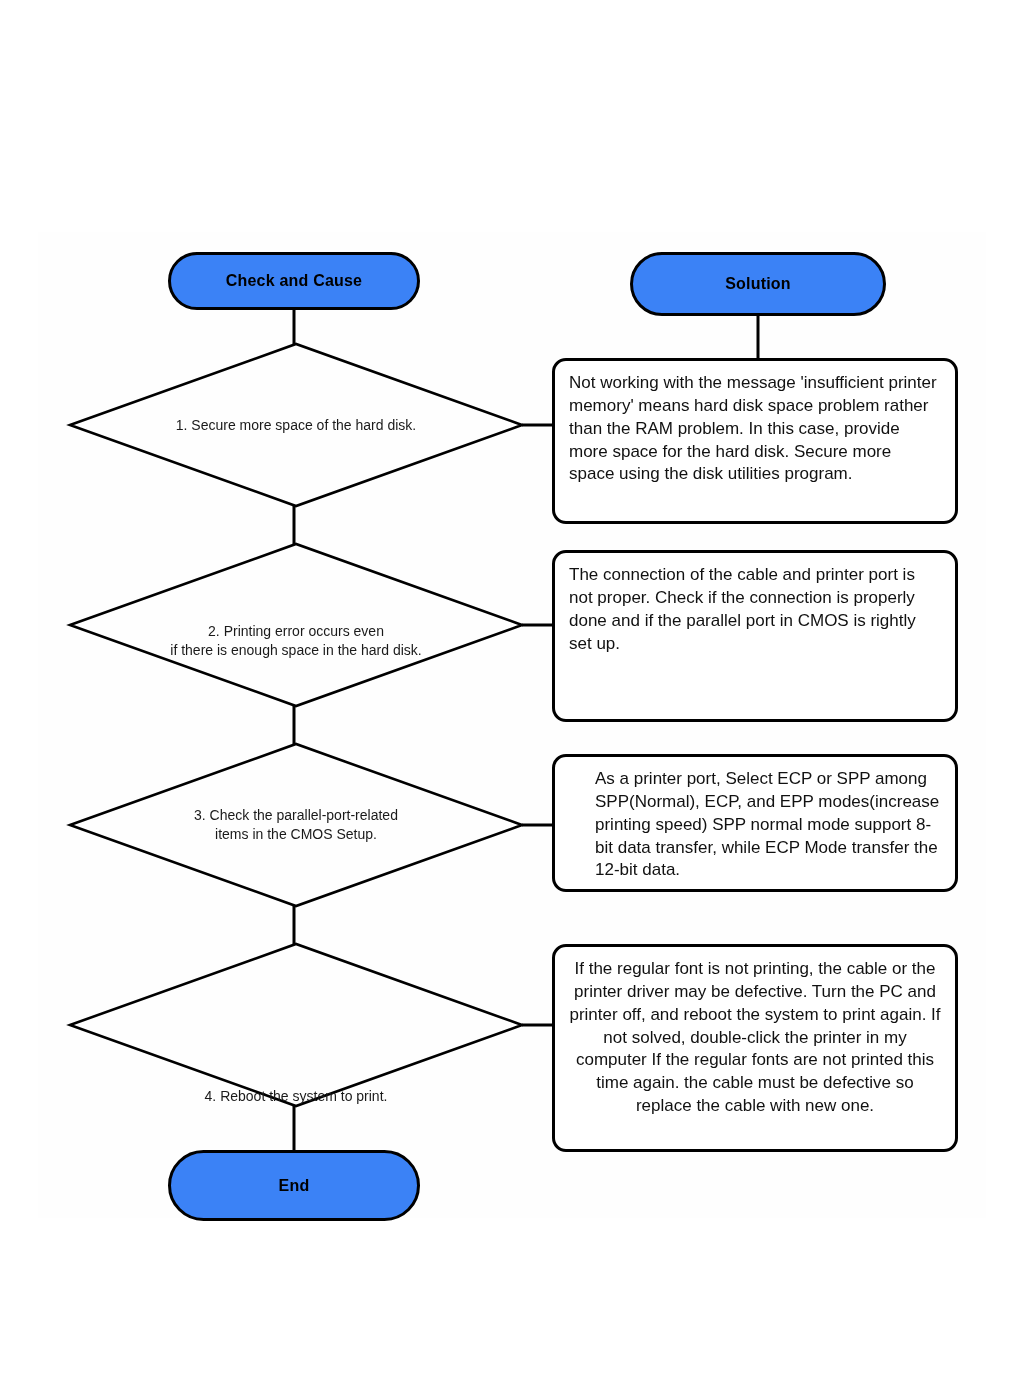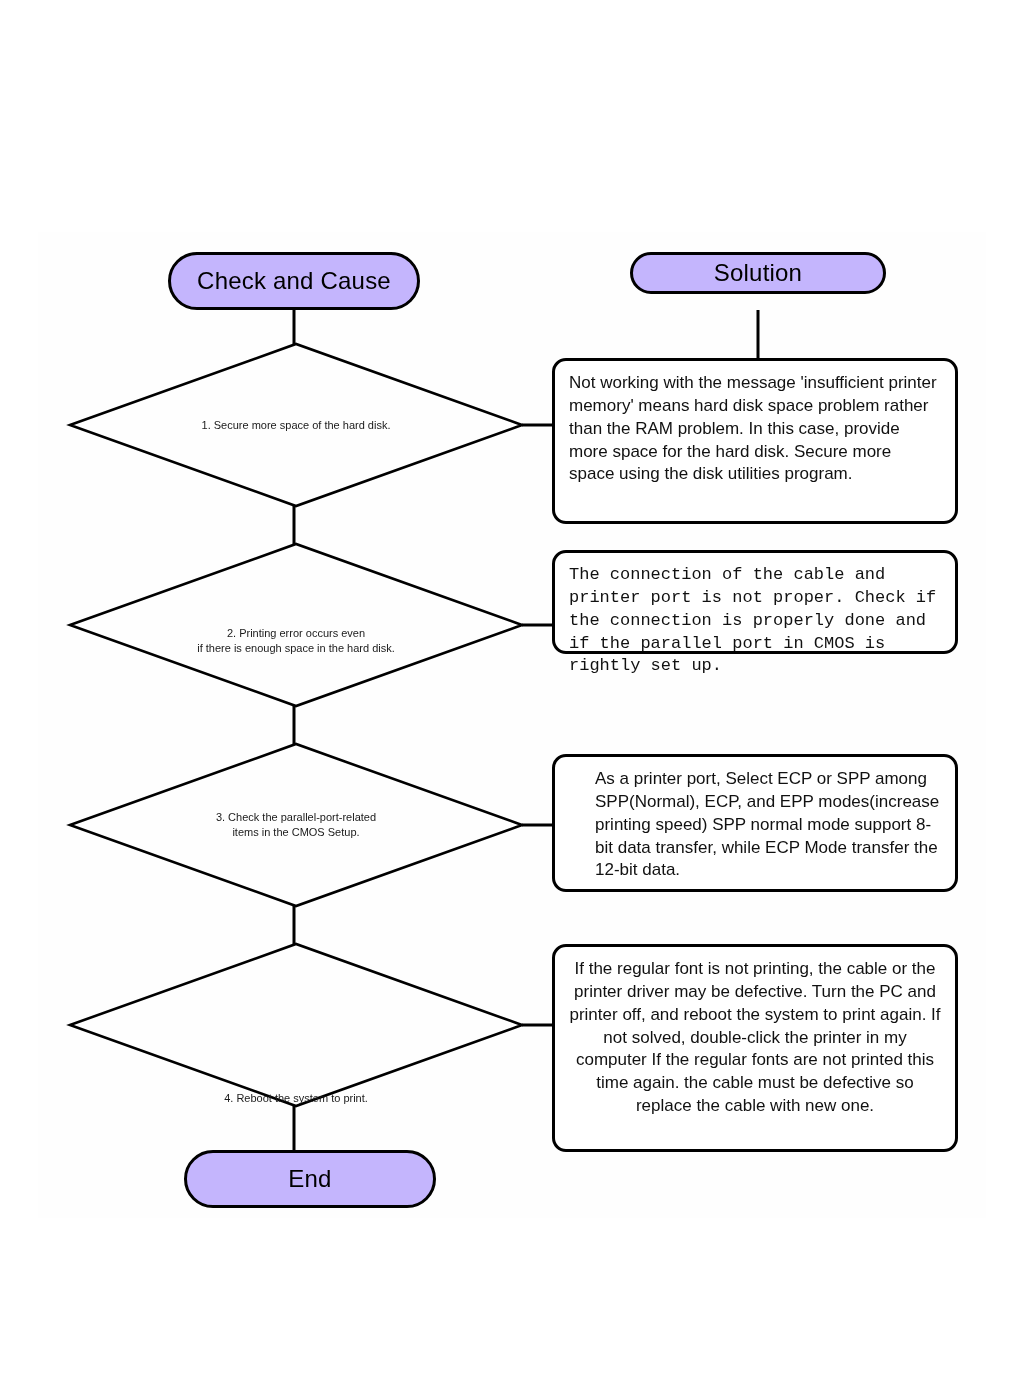--- a/index.html
+++ b/index.html
@@ -31,48 +31,48 @@
     left: 0;
     top: 0;
     width: 1022px;
     height: 1391px;
   }
 
   
   .terminator {
     position: absolute;
     box-sizing: border-box;
-    background: #c4b5fd;
+    background: #3b82f6;
     border: 3px solid #000000;
     border-radius: 999px;
     display: flex;
     align-items: center;
     justify-content: center;
-    font-weight: normal;
-    font-size: 24px;
+    font-weight: bold;
+    font-size: 16px;
     color: #000000;
     letter-spacing: .2px;
   }
   #term-check-cause { left: 168px; top: 252px; width: 252px; height: 58px; }
-  #term-solution    { left: 630px; top: 252px; width: 256px; height: 42px; }
-  #term-end         { left: 184px; top: 1150px; width: 252px; height: 58px; }
+  #term-solution    { left: 630px; top: 252px; width: 256px; height: 64px; }
+  #term-end         { left: 168px; top: 1150px; width: 252px; height: 71px; }
 
   
   .diamond {
     position: absolute;
     display: flex;
     align-items: center;
     justify-content: center;
     pointer-events: none;
   }
   .diamond .dlabel {
     position: relative;
     z-index: 2;
     text-align: center;
-    font-size: 11px;
+    font-size: 14px;
     line-height: 1.35;
     color: #1a1a1a;
     width: 330px;
     pointer-events: auto;
   }
   #diamond-1 { left: 70px; top: 344px; width: 452px; height: 162px; }
   #diamond-2 { left: 70px; top: 544px; width: 452px; height: 162px; }
   #diamond-3 { left: 70px; top: 744px; width: 452px; height: 162px; }
   #diamond-4 { left: 70px; top: 944px; width: 452px; height: 162px; align-items: flex-end; }
 
@@ -83,21 +83,21 @@
     background: #ffffff;
     border: 3px solid #000000;
     border-radius: 14px;
     padding: 11px 14px 10px 14px;
     font-size: 17px;
     line-height: 1.345;
     color: #111111;
     white-space: pre-line;
   }
   #sol-1 { left: 552px; top: 358px; width: 406px; height: 166px; }
-  #sol-2 { left: 552px; top: 550px; width: 406px; height: 104px; font-family: Liberation Mono, monospace; }
+  #sol-2 { left: 552px; top: 550px; width: 406px; height: 172px; }
   #sol-3 { left: 552px; top: 754px; width: 406px; height: 138px; padding-left: 40px; }
   #sol-4 { left: 552px; top: 944px; width: 406px; height: 208px; text-align: center; }
 </style>
 </head>
 <body>
 
 <div id="content-panel"></div>
 
 <svg id="flow-svg" viewBox="0 0 1022 1391" xmlns="http://www.w3.org/2000/svg">
   <g fill="none" stroke="#000000" stroke-width="3">

